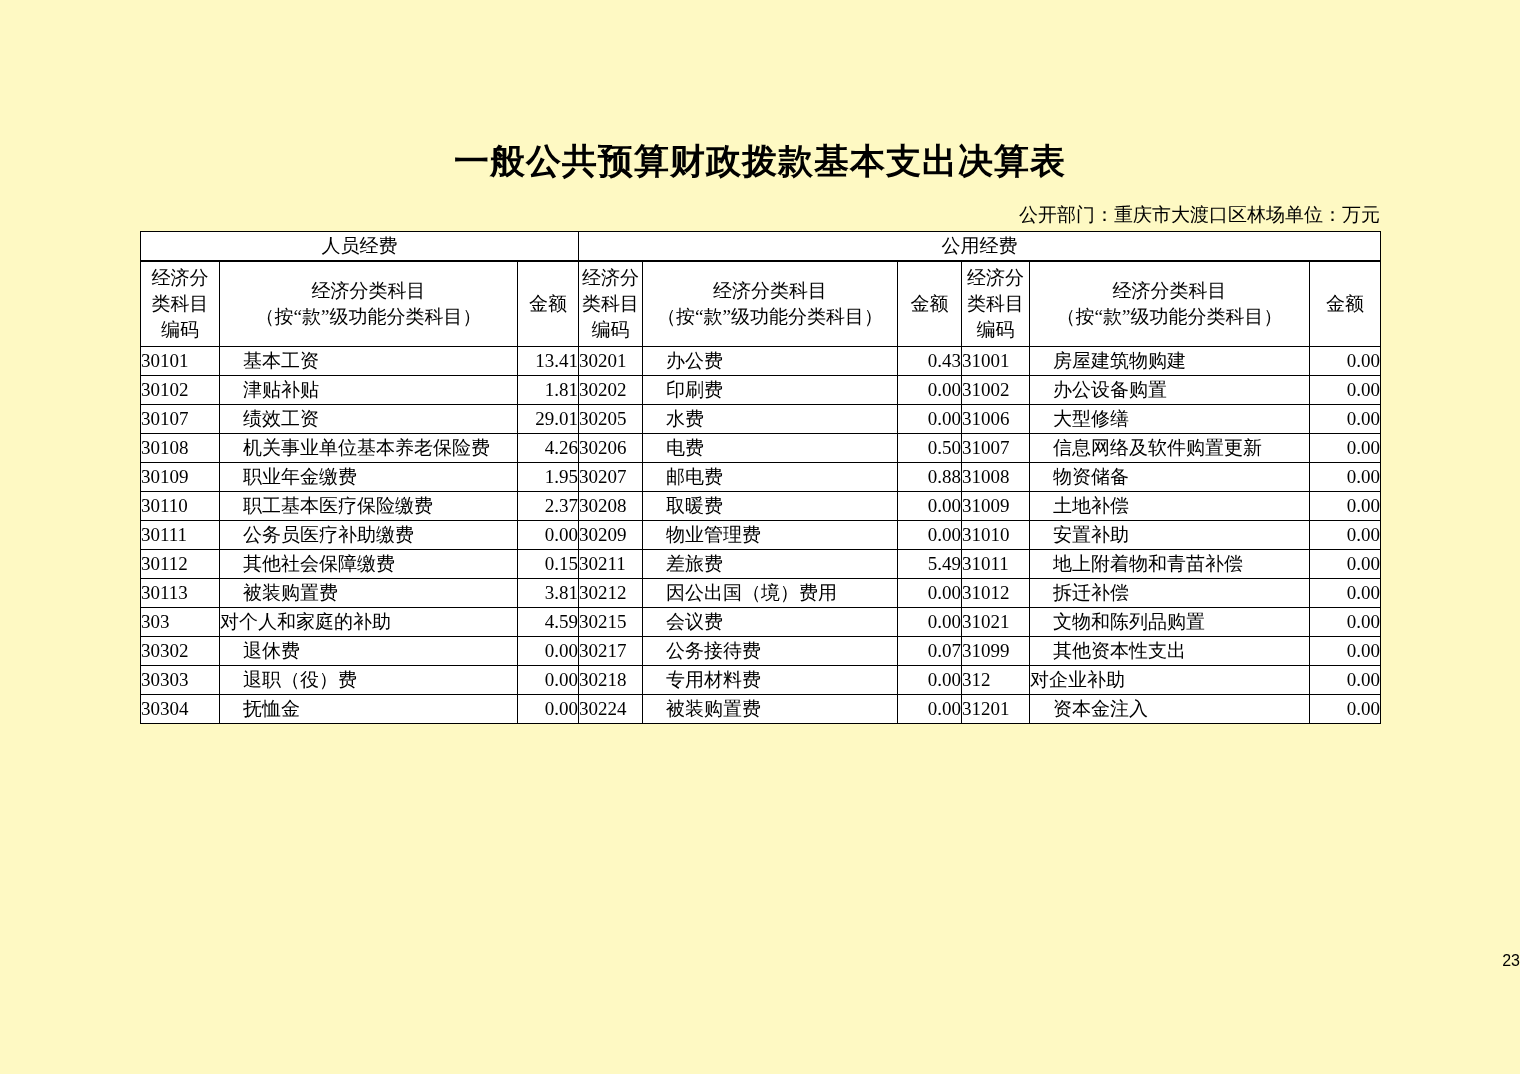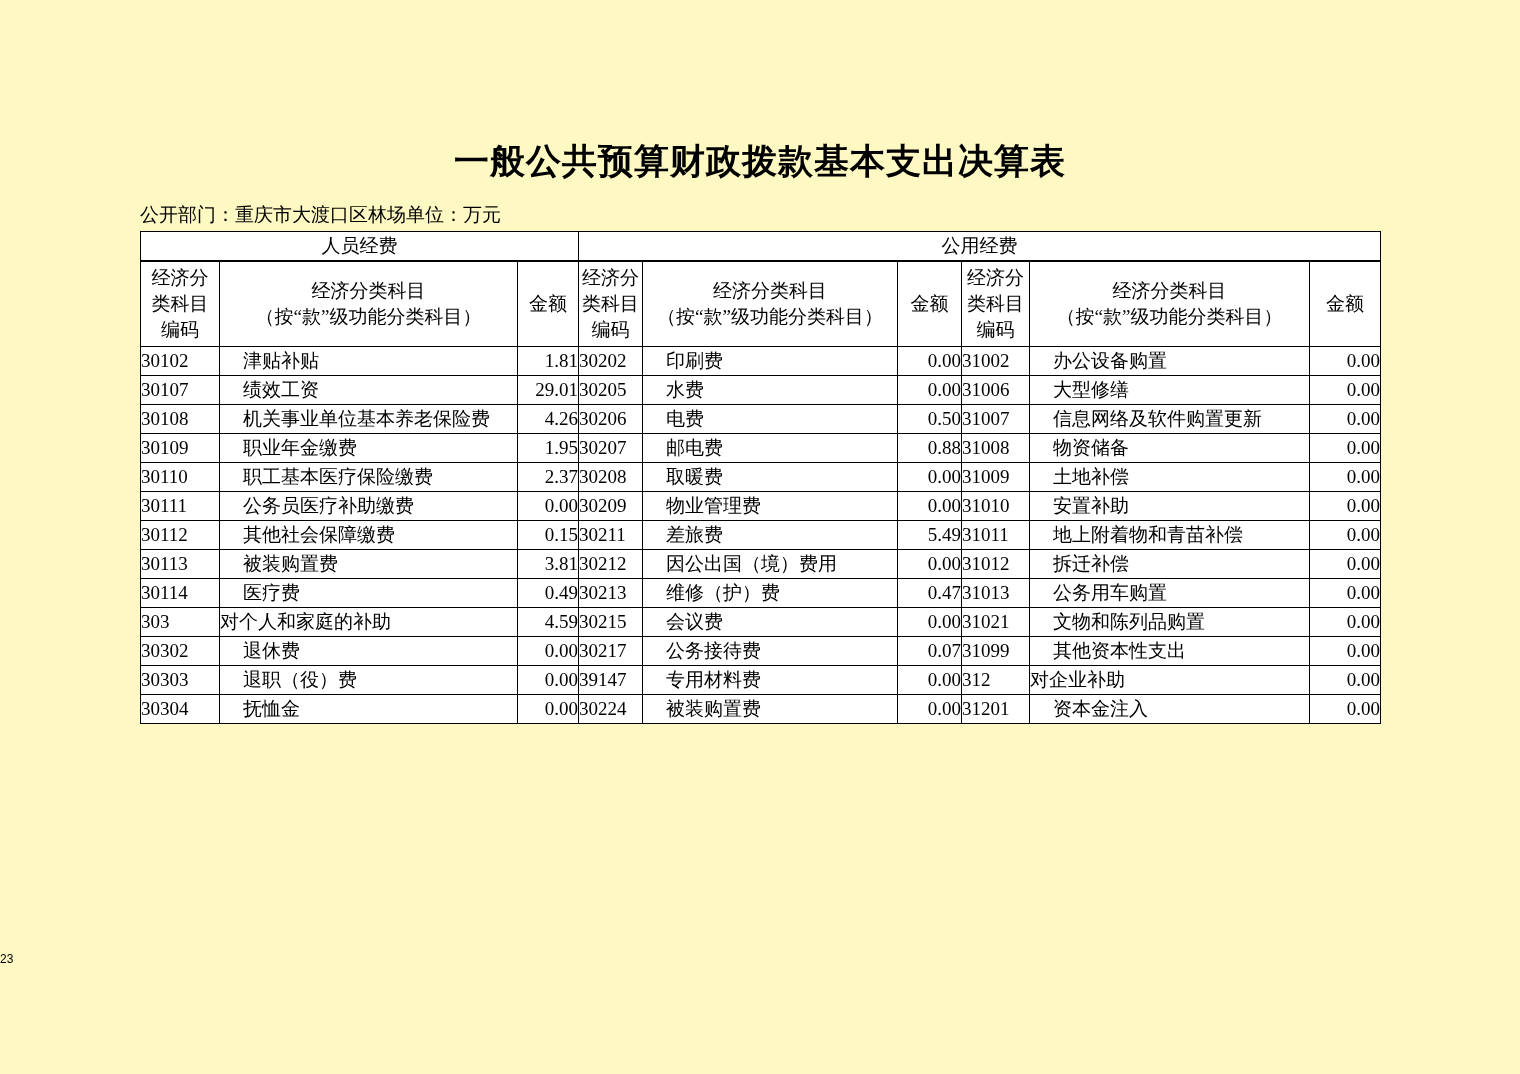--- a/index.html
+++ b/index.html
@@ -29,21 +29,21 @@
     font-weight: bold;
     letter-spacing: 1px;
     white-space: nowrap;
   }
   .meta-row {
     position: absolute;
     top: 203px;
     left: 140px;
     width: 1240px;
     display: flex;
-    justify-content: flex-start;
+    justify-content: flex-end;
     font-size: 19px;
     line-height: 24px;
   }
   table.budget {
     position: absolute;
     top: 231px;
     left: 140px;
     width: 1240px;
     border-collapse: collapse;
     table-layout: fixed;
@@ -73,22 +73,22 @@
   tbody td { height: 28px; vertical-align: middle; }
   td.code   { text-align: left;  padding-left: 3px; }
   td.name   { text-align: left;  padding-left: 5px; }
   td.name.sub { padding-left: 23px; }
   td.amount { text-align: right; padding-right: 2px; }
   .page-number {
     position: absolute;
     top: 952px;
     left: 0;
     width: 1520px;
-    text-align: left;
-    font-size: 12px;
+    text-align: right;
+    font-size: 16px;
     font-family: "Liberation Sans", "DejaVu Sans", sans-serif;
   }
 </style>
 </head>
 <body>
 
 <div class="page">
 
   <div class="doc-title">一般公共预算财政拨款基本支出决算表</div>
 
@@ -142,20 +142,31 @@
         </th>
         <th>
           <div>经济分类科目</div>
           <div>（按“款”级功能分类科目）</div>
         </th>
         <th>金额</th>
       </tr>
     </thead>
     <tbody>
         <tr>
+          <td class="code">30101</td>
+          <td class="name sub">基本工资</td>
+          <td class="amount">13.41</td>
+          <td class="code">30201</td>
+          <td class="name sub">办公费</td>
+          <td class="amount">0.43</td>
+          <td class="code">31001</td>
+          <td class="name sub">房屋建筑物购建</td>
+          <td class="amount">0.00</td>
+        </tr>
+        <tr>
           <td class="code">30102</td>
           <td class="name sub">津贴补贴</td>
           <td class="amount">1.81</td>
           <td class="code">30202</td>
           <td class="name sub">印刷费</td>
           <td class="amount">0.00</td>
           <td class="code">31002</td>
           <td class="name sub">办公设备购置</td>
           <td class="amount">0.00</td>
         </tr>
@@ -230,31 +241,20 @@
           <td class="name sub">被装购置费</td>
           <td class="amount">3.81</td>
           <td class="code">30212</td>
           <td class="name sub">因公出国（境）费用</td>
           <td class="amount">0.00</td>
           <td class="code">31012</td>
           <td class="name sub">拆迁补偿</td>
           <td class="amount">0.00</td>
         </tr>
         <tr>
-          <td class="code">30114</td>
-          <td class="name sub">医疗费</td>
-          <td class="amount">0.49</td>
-          <td class="code">30213</td>
-          <td class="name sub">维修（护）费</td>
-          <td class="amount">0.47</td>
-          <td class="code">31013</td>
-          <td class="name sub">公务用车购置</td>
-          <td class="amount">0.00</td>
-        </tr>
-        <tr>
           <td class="code">303</td>
           <td class="name">对个人和家庭的补助</td>
           <td class="amount">4.59</td>
           <td class="code">30215</td>
           <td class="name sub">会议费</td>
           <td class="amount">0.00</td>
           <td class="code">31021</td>
           <td class="name sub">文物和陈列品购置</td>
           <td class="amount">0.00</td>
         </tr>
@@ -266,21 +266,21 @@
           <td class="name sub">公务接待费</td>
           <td class="amount">0.07</td>
           <td class="code">31099</td>
           <td class="name sub">其他资本性支出</td>
           <td class="amount">0.00</td>
         </tr>
         <tr>
           <td class="code">30303</td>
           <td class="name sub">退职（役）费</td>
           <td class="amount">0.00</td>
-          <td class="code">39147</td>
+          <td class="code">30218</td>
           <td class="name sub">专用材料费</td>
           <td class="amount">0.00</td>
           <td class="code">312</td>
           <td class="name">对企业补助</td>
           <td class="amount">0.00</td>
         </tr>
         <tr>
           <td class="code">30304</td>
           <td class="name sub">抚恤金</td>
           <td class="amount">0.00</td>

